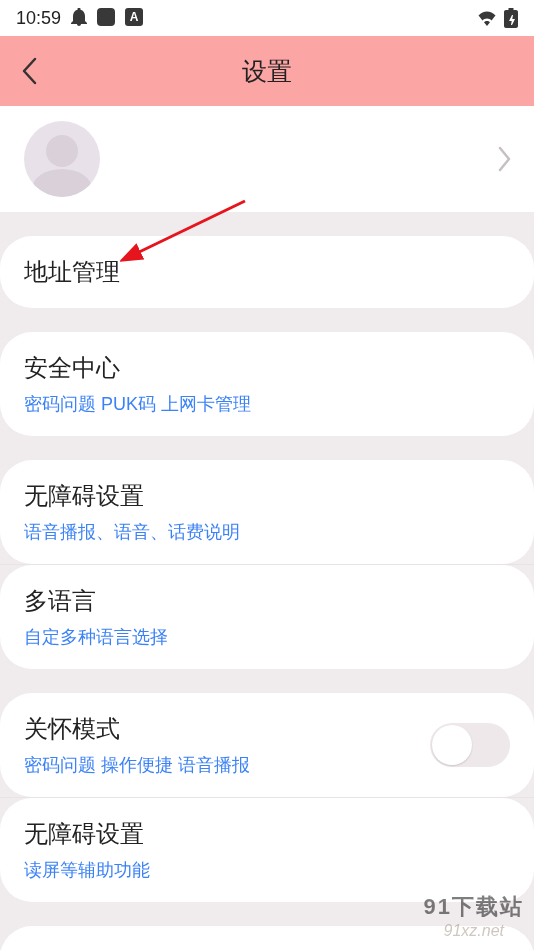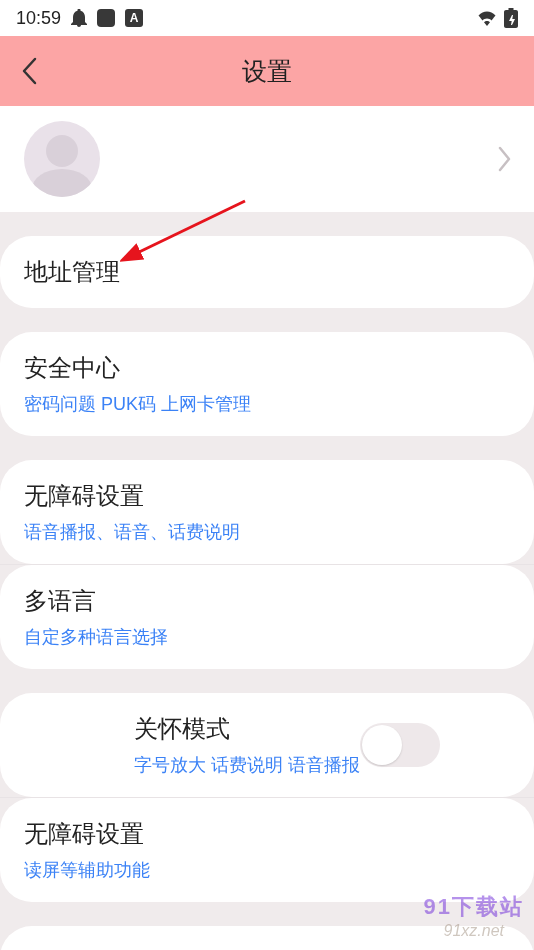--- a/index.html
+++ b/index.html
@@ -1,19 +1,19 @@
 <!DOCTYPE html>
 <html><head>
   <meta charset="utf-8">
   <style>
     * { margin: 0; padding: 0; box-sizing: border-box; }
     html, body { width: 534px; height: 950px; font-family: -apple-system, "PingFang SC", "Microsoft YaHei", sans-serif; background: #f0ebec; overflow: hidden; }
     
     .status-bar { height: 36px; display: flex; align-items: center; justify-content: space-between; padding: 0 16px; background: #fff; font-size: 18px; font-weight: 500; color: #222; }
-    .status-left { display: flex; align-items: center; gap: 10px; }
+    .status-left { display: flex; align-items: flex-start; gap: 10px; }
     .status-right { display: flex; align-items: center; gap: 6px; }
     .status-icon-box { width: 18px; height: 18px; background: #383838; border-radius: 4px; }
     .status-icon-letter { width: 18px; height: 18px; background: #383838; border-radius: 3px; color:#fff; font-size:12px; display:flex; align-items:center; justify-content:center; font-weight:700;}
     
     .header { height: 70px; background: #fca5a5; display: flex; align-items: center; position: relative; }
     .back-btn { position: absolute; left: 20px; top: 50%; transform: translateY(-50%); }
     .title { width: 100%; text-align: center; font-size: 25px; color: #222; font-weight: 400; }
     
     .profile-row { background: #fff; height: 106px; display: flex; align-items: center; padding: 0 24px; position: relative; }
     .avatar { width: 76px; height: 76px; border-radius: 50%; background: #e9e1e9; position: relative; overflow:hidden; }
@@ -22,29 +22,29 @@
     .profile-name { margin-left: 18px; font-size: 22px; color: #f2edee; letter-spacing:1px; }
     .chev-right { position: absolute; right: 22px; top: 50%; transform: translateY(-50%); }
     
     .gap { height: 24px; }
     
     .item { background: #fff; padding: 20px 24px; position: relative; border-radius: 32px; }
     .item-title { font-size: 24px; color: #222; }
     .item-sub { font-size: 18px; color: #3b82f6; margin-top: 8px; }
     .divider { height: 1px; background: #e8e3e5; margin: 0 0 0 0; }
     
-    .item-row { display: flex; align-items: center; justify-content: center; margin-left: 40px; }
+    .item-row { display: flex; align-items: center; justify-content: space-between; }
     .toggle { width: 80px; height: 44px; border-radius: 22px; background: #eee8ea; position: relative; }
     .toggle-knob { width: 40px; height: 40px; border-radius: 50%; background: #fff; position: absolute; top: 2px; left: 2px; box-shadow: 0 1px 2px rgba(0,0,0,.15); }
     .cache-value { font-size: 22px; color: #d9313a; font-weight: 400; }
     
     .arrow-annotation { position: absolute; pointer-events: none; }
     
     .watermark { position: absolute; right: 10px; bottom: 10px; opacity: .5; text-align:center; }
-    .watermark-top { font-size: 22px; color: #6d28d9; font-weight: 700; letter-spacing:2px;margin-top:28px;}
+    .watermark-top { font-size: 22px; color: #000000; font-weight: 700; letter-spacing:2px;margin-top:28px;}
     .watermark-bot { font-size: 16px; color: #a09080; font-style: italic; }
     
     svg { display: block; }
   </style>
 </head>
 <body>
 
 <div class="status-bar">
   <div class="status-left">
     <span>10:59</span>
@@ -116,21 +116,21 @@
   <div class="item-title">多语言</div>
   <div class="item-sub">自定多种语言选择</div>
 </div>
 
 <div class="gap"></div>
 
 <div class="item">
   <div class="item-row">
     <div>
       <div class="item-title">关怀模式</div>
-      <div class="item-sub">字号放大 话费说明 语音播报</div>
+      <div class="item-sub">密码问题 操作便捷 语音播报</div>
     </div>
     <div class="toggle">
       <div class="toggle-knob"></div>
     </div>
   </div>
 </div>
 <div class="divider"></div>
 
 <div class="item">
   <div class="item-title">无障碍设置</div>

